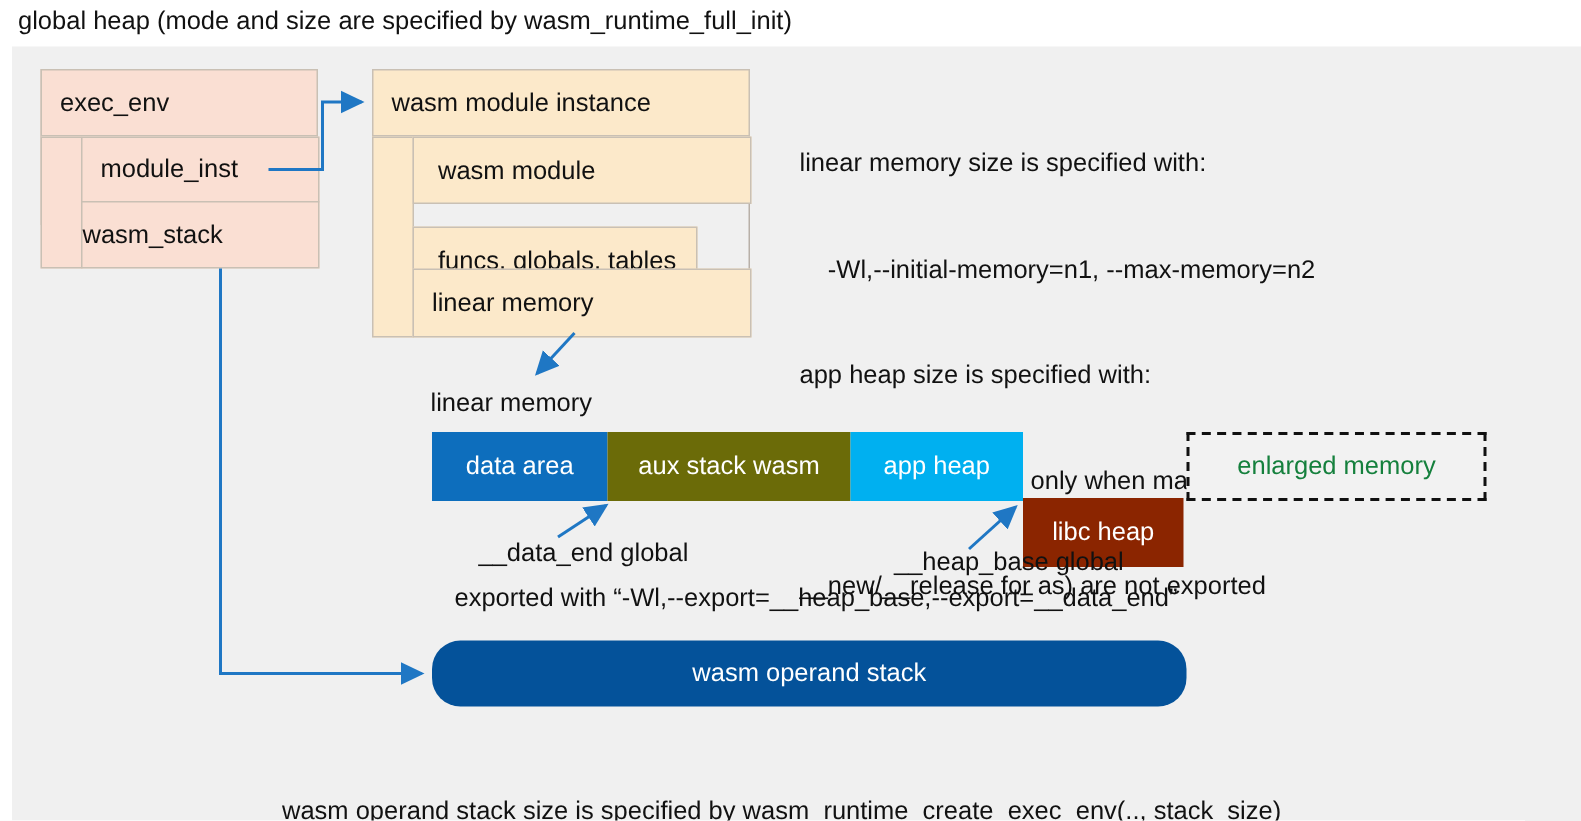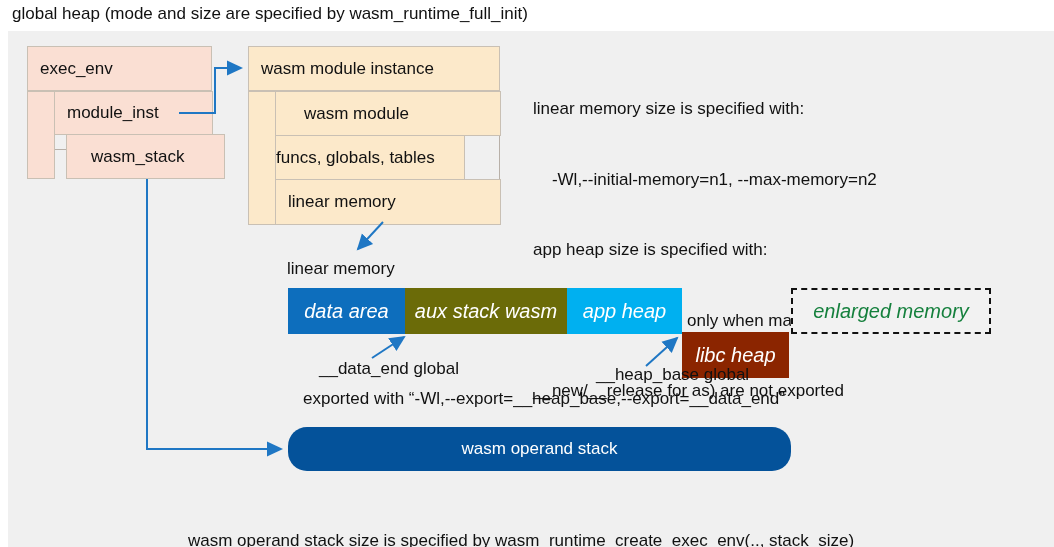--- a/index.html
+++ b/index.html
@@ -17,21 +17,21 @@
       display:flex;align-items:center;font-size:17px;color:#111;}
   .pink{background:#fadfd3;}
   .cream{background:#fce9ca;}
 
   
   .note{position:absolute;font-size:17px;line-height:23.5px;color:#111;white-space:pre;}
 
   
   .lmlabel{position:absolute;font-size:17px;color:#111;}
   .seg{position:absolute;box-sizing:border-box;display:flex;align-items:center;
-       justify-content:center;font-size:20px;color:#ffffff;height:46px;font-style:italic;}
+       justify-content:center;font-size:17px;color:#ffffff;height:46px;}
   .seg.dashed{background:#f2f2f2;color:#15803d;border:2px dashed #111;}
 
   .opstack{position:absolute;display:flex;align-items:center;justify-content:center;
            font-size:17px;color:#ffffff;}
 
   .ann{position:absolute;font-size:17px;color:#111;white-space:pre;line-height:23.5px;}
 
   svg.arrows{position:absolute;left:0;top:0;width:1054px;height:547px;overflow:visible;}
 </style>
 </head>
@@ -44,34 +44,34 @@
   <div class="panel"></div>
 
   <div class="boxwrap" style="left:27px;top:46px;width:185px;height:104px;">
     <div class="bx pink" style="left:-1px;top:-1px;width:185px;height:45px;padding-left:12px;">
       <span>exec_env</span>
     </div>
     <div class="bx pink" style="left:-1px;top:44px;width:28px;height:88px;"></div>
     <div class="bx pink" style="left:26px;top:44px;width:159px;height:44px;padding-left:12px;">
       <span>module_inst</span>
     </div>
-    <div class="bx pink" style="left:38px;top:87px;width:159px;height:45px;padding-left:24px;">
+    <div class="bx pink" style="left:26px;top:87px;width:159px;height:45px;padding-left:0;">
       <span>wasm_stack</span>
     </div>
   </div>
 
   <div class="boxwrap" style="left:248px;top:46px;width:252px;height:178px;">
     <div class="bx cream" style="left:-1px;top:-1px;width:252px;height:45px;padding-left:12px;">
       <span>wasm module instance</span>
     </div>
     <div class="bx cream" style="left:-1px;top:44px;width:28px;height:134px;"></div>
-    <div class="bx cream" style="left:26px;top:44px;width:226px;height:45px;padding-left:28px;">
+    <div class="bx cream" style="left:26px;top:44px;width:226px;height:45px;padding-left:16px;">
       <span>wasm module</span>
     </div>
-    <div class="bx cream" style="left:26px;top:88px;width:190px;height:45px;padding-left:0;">
+    <div class="bx cream" style="left:26px;top:104px;width:190px;height:45px;padding-left:16px;">
       <span>funcs, globals, tables</span>
     </div>
     <div class="bx cream" style="left:26px;top:132px;width:226px;height:46px;padding-left:12px;">
       <span>linear memory</span>
     </div>
   </div>
 
   <div class="note" style="left:533px;top:50px;">
     <div>linear memory size is specified with:</div>
     <div>    -Wl,--initial-memory=n1, --max-memory=n2</div>

